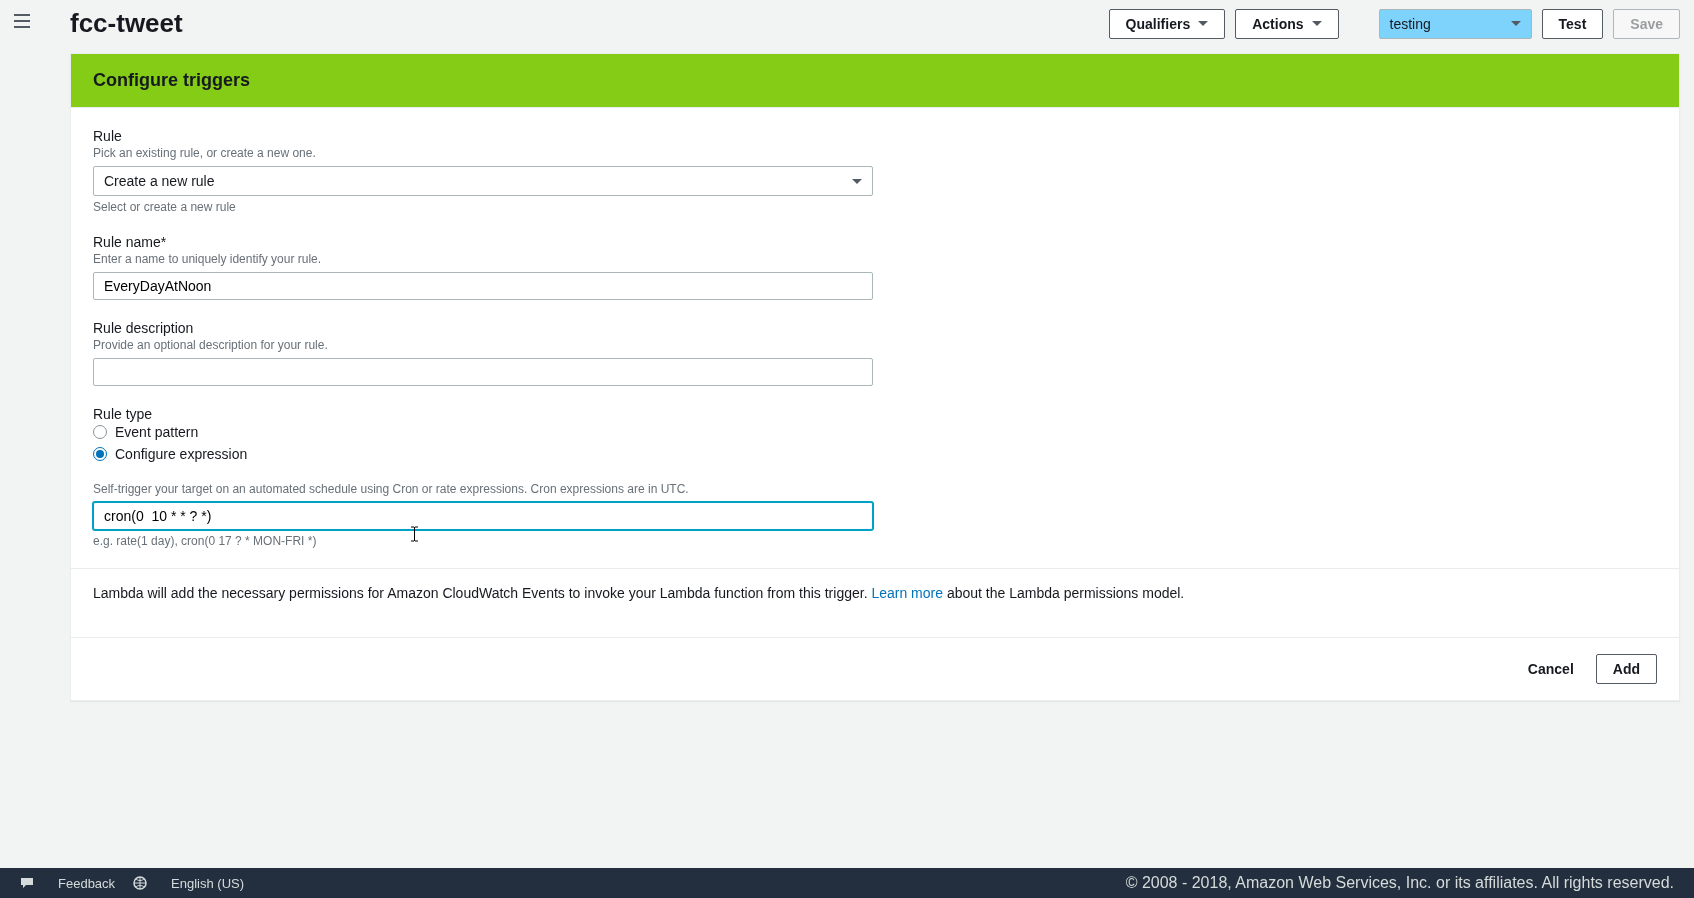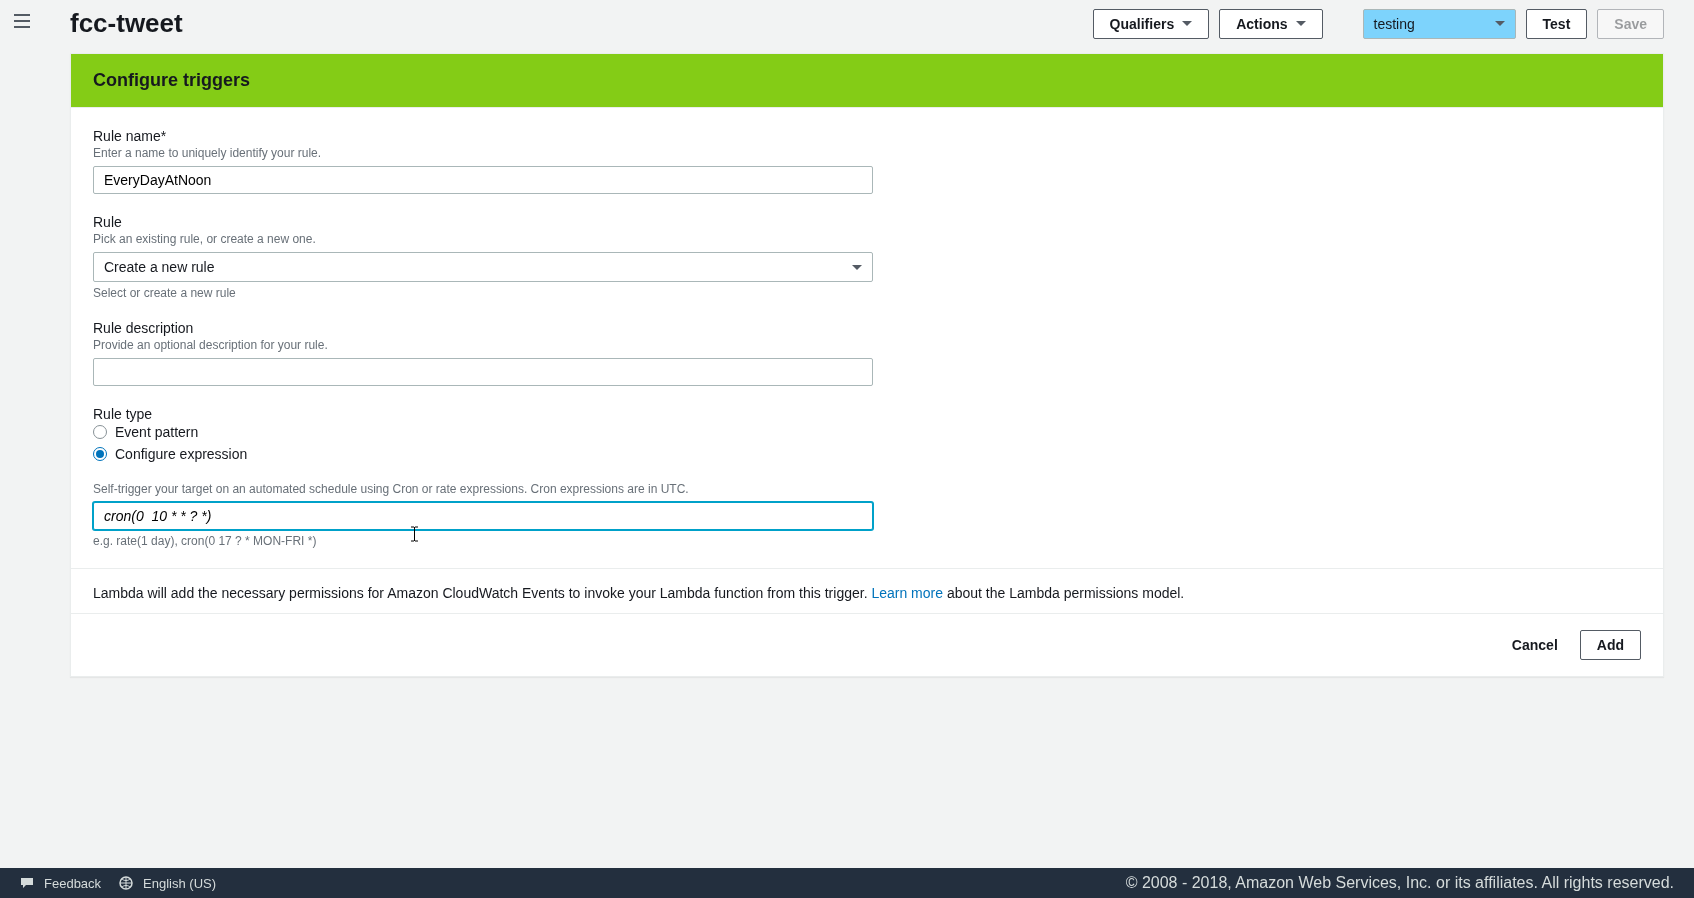--- a/index.html
+++ b/index.html
@@ -15,21 +15,21 @@
 }
 .hamburger {
   position: absolute;
   top: 14px;
   left: 14px;
   cursor: pointer;
 }
 .hamburger svg { display: block; }
 .main {
   margin-left: 40px;
-  padding: 0 30px 20px 30px;
+  padding: 0 14px 20px 30px;
 }
 .header-row {
   display: flex;
   align-items: center;
   padding: 8px 0 14px 0;
 }
 .page-title {
   font-size: 26px;
   font-weight: 700;
   flex: 1;
@@ -127,21 +127,20 @@
   border-radius: 2px;
   padding: 5px 10px;
   font-size: 14px;
   font-family: inherit;
   background: #fff;
 }
 .text-input.focused {
   border-color: #00a1c9;
   outline: none;
   box-shadow: 0 0 0 1px #00a1c9;
-  font-style: italic;
 }
 .radio-row {
   display: flex;
   align-items: center;
   gap: 8px;
   margin-bottom: 6px;
   cursor: pointer;
 }
 .radio-outer {
   width: 14px; height: 14px;
@@ -160,21 +159,21 @@
   border-radius: 50%;
   background: #0073bb;
 }
 .divider {
   border-top: 1px solid #eaeded;
   margin: 10px -22px 16px -22px;
 }
 .info-text {
   font-size: 14px;
   color: #16191f;
-  margin-bottom: 4px;
+  margin-bottom: 28px;
 }
 .info-text a { color: #0073bb; text-decoration: none; }
 .checkbox-box {
   width: 14px; height: 14px;
   border: 1px solid #0073bb;
   background: #0073bb;
   display: inline-flex;
   align-items: center;
   justify-content: center;
   cursor: pointer;
@@ -202,21 +201,21 @@
   bottom: 0; left: 0; right: 0;
   height: 30px;
   background: #232f3e;
   color: #d5dbdb;
   display: flex;
   align-items: center;
   padding: 0 20px;
   font-size: 13px;
 }
 .bottom-bar .left { display: flex; align-items: center; gap: 18px; }
-.bottom-bar .left span { display: inline-flex; align-items: center; gap: 10px; cursor: pointer; justify-content: flex-end; }
+.bottom-bar .left span { display: inline-flex; align-items: center; gap: 24px; cursor: pointer; justify-content: flex-end; }
 .bottom-bar .right { margin-left: auto; font-size: 16px; }
 .cursor-ibeam {
   position: absolute;
   top: 526px;
   left: 410px;
   pointer-events: none;
 }
 </style>
 </head>
 <body>
@@ -253,33 +252,33 @@
     </div>
   </div>
 
   <div class="panel">
     <div class="panel-header">
       <h2>Configure triggers</h2>
     </div>
     <div class="panel-body">
 
       <div class="field-group">
-        <div class="field-label">Rule name*</div>
-        <div class="field-hint">Enter a name to uniquely identify your rule.</div>
-        <input class="text-input" type="text" value="EveryDayAtNoon" style="">
-      </div>
-
-      <div class="field-group">
         <div class="field-label">Rule</div>
         <div class="field-hint">Pick an existing rule, or create a new one.</div>
         <div class="select-box">
           <span>Create a new rule</span>
           <span class="dropdown-caret"></span>
         </div>
         <div class="field-below">Select or create a new rule</div>
+      </div>
+
+      <div class="field-group">
+        <div class="field-label">Rule name*</div>
+        <div class="field-hint">Enter a name to uniquely identify your rule.</div>
+        <input class="text-input" type="text" value="EveryDayAtNoon" style="">
       </div>
 
       <div class="field-group">
         <div class="field-label">Rule description</div>
         <div class="field-hint">Provide an optional description for your rule.</div>
         <input class="text-input" type="text" value="" style="">
       </div>
 
       <div class="field-group">
         <div class="field-label">Rule type</div>

